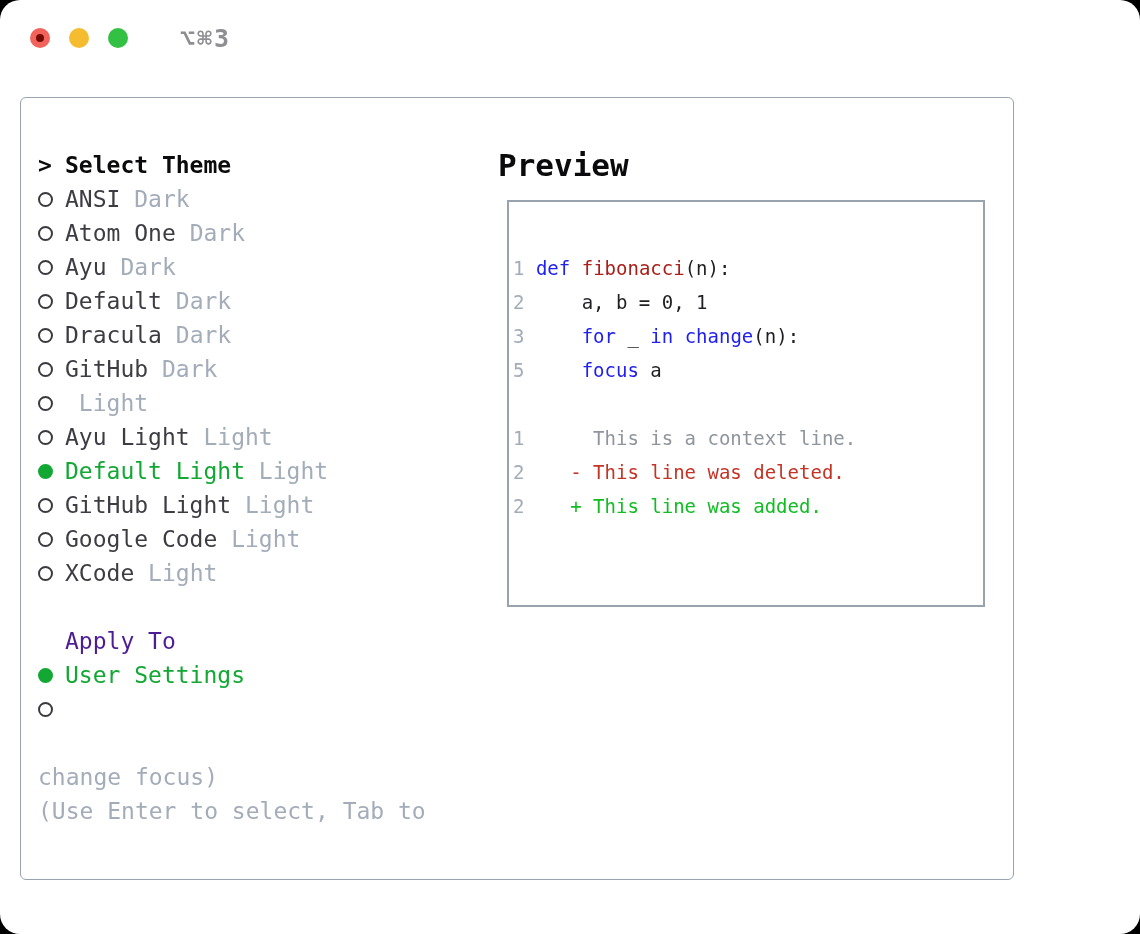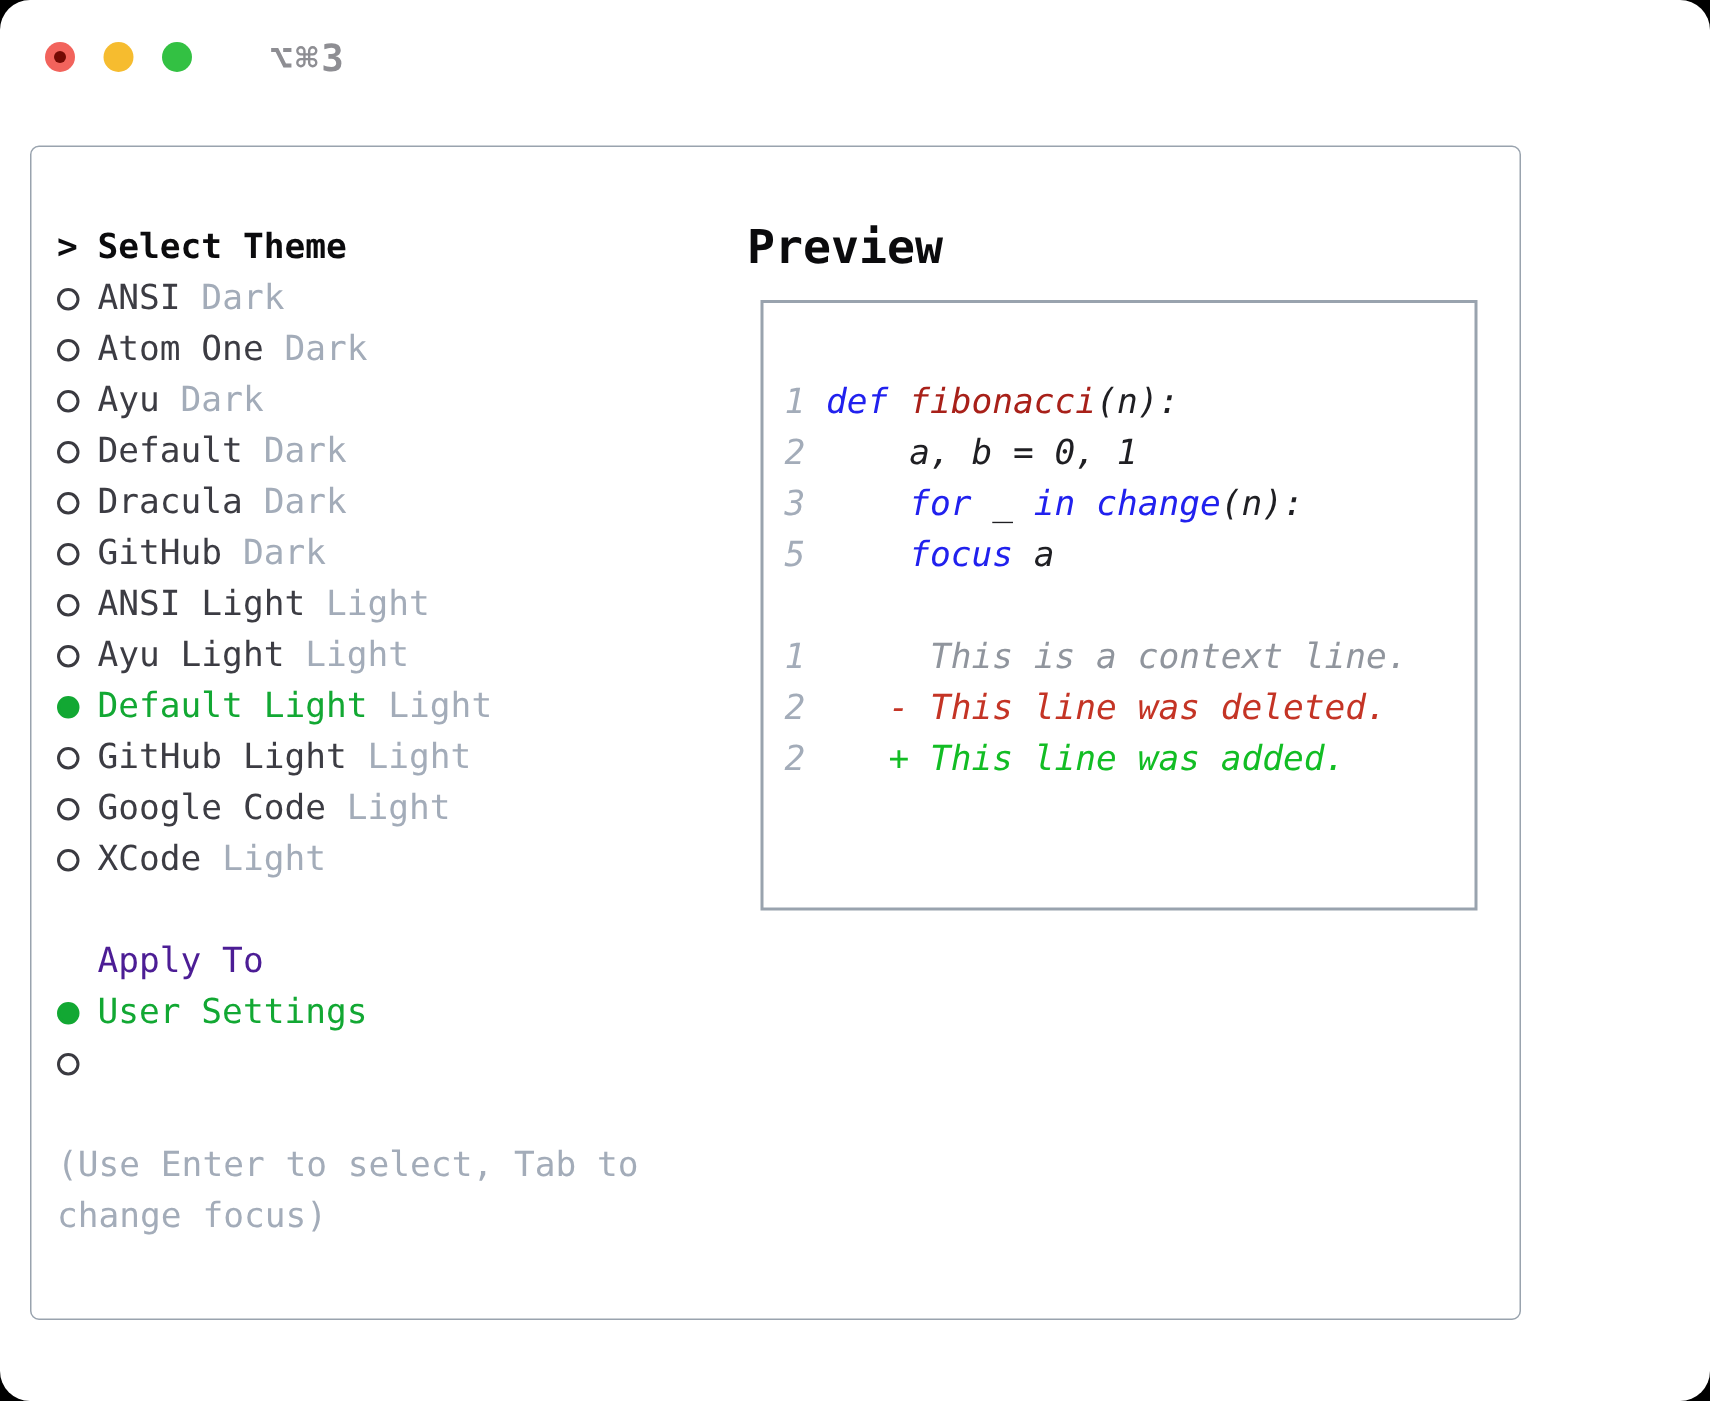--- a/index.html
+++ b/index.html
@@ -35,21 +35,21 @@
   .name.sel{color:var(--accent-green);}
   .variant{color:var(--muted);}
   .gap{height:34px;}
   .hint{color:var(--muted);white-space:pre;}
 
   
   .preview-head{position:absolute;left:498px;top:148px;height:34px;line-height:34px;
        font-size:31px;font-weight:bold;color:#0b0b0d;}
   .preview-box{position:absolute;left:507px;top:200px;width:478px;height:407px;box-sizing:border-box;
        border:2px solid var(--border-gray);background:#fff;}
-  .code{padding:49px 0 0 14px;font-size:23px;line-height:34px;font-style:italic;}
+  .code{padding:49px 0 0 4px;font-size:19px;line-height:34px;}
   .pl{height:34px;white-space:pre;}
   .ln{color:var(--muted);}
   .tok.kw{color:var(--kw-blue);}
   .tok.fn{color:var(--fn-red);}
   .tok.plain{color:#1f1f23;}
   .tok.ctx{color:var(--ctx-gray);}
   .tok.del{color:var(--deleted-red);}
   .tok.add{color:var(--added-green);}
 </style>
 </head>
@@ -71,42 +71,42 @@
       <span class="marker"><span class="chev">&gt;</span></span>
       <span class="heading">Select Theme</span>
     </div>
     <div id="theme-list">
         <div class="row"><span class="marker"><span class="circle"></span></span><span class="name">ANSI</span><span class="variant"> Dark</span></div>
         <div class="row"><span class="marker"><span class="circle"></span></span><span class="name">Atom One</span><span class="variant"> Dark</span></div>
         <div class="row"><span class="marker"><span class="circle"></span></span><span class="name">Ayu</span><span class="variant"> Dark</span></div>
         <div class="row"><span class="marker"><span class="circle"></span></span><span class="name">Default</span><span class="variant"> Dark</span></div>
         <div class="row"><span class="marker"><span class="circle"></span></span><span class="name">Dracula</span><span class="variant"> Dark</span></div>
         <div class="row"><span class="marker"><span class="circle"></span></span><span class="name">GitHub</span><span class="variant"> Dark</span></div>
-        <div class="row"><span class="marker"><span class="circle"></span></span><span class="name">ANSI Light</span><span class="variant"> Light</span></div>
+        <div class="row"><span class="marker"><span class="circle"></span></span><span class="variant"> Light</span></div>
         <div class="row"><span class="marker"><span class="circle"></span></span><span class="name">Ayu Light</span><span class="variant"> Light</span></div>
         <div class="row"><span class="marker"><span class="circle sel"></span></span><span class="name sel">Default Light</span><span class="variant"> Light</span></div>
         <div class="row"><span class="marker"><span class="circle"></span></span><span class="name">GitHub Light</span><span class="variant"> Light</span></div>
         <div class="row"><span class="marker"><span class="circle"></span></span><span class="name">Google Code</span><span class="variant"> Light</span></div>
         <div class="row"><span class="marker"><span class="circle"></span></span><span class="name">XCode</span><span class="variant"> Light</span></div>
       </div>
 
     <div class="gap"></div>
     <div class="row">
       <span class="marker"></span>
       <span class="plainhead">Apply To</span>
     </div>
     <div id="apply-list">
         <div class="row"><span class="marker"><span class="circle sel"></span></span><span class="name sel">User Settings</span></div>
         <div class="row"><span class="marker"><span class="circle"></span></span></div>
       </div>
 
     <div class="gap"></div>
     <div id="hint">
+        <div class="row hint">change focus)</div>
         <div class="row hint">(Use Enter to select, Tab to</div>
-        <div class="row hint">change focus)</div>
       </div>
   </div>
 
   <div class="preview-head">Preview</div>
   <div class="preview-box">
     <div class="code" id="code">
         <div class="pl"><span class="ln">1</span> <span class="tok kw">def</span><span class="tok plain"> </span><span class="tok fn">fibonacci</span><span class="tok plain">(n):</span></div>
         <div class="pl"><span class="ln">2</span> <span class="tok plain">    a, b = 0, 1</span></div>
         <div class="pl"><span class="ln">3</span> <span class="tok plain">    </span><span class="tok kw">for</span><span class="tok plain"> _ </span><span class="tok kw">in</span><span class="tok plain"> </span><span class="tok kw">change</span><span class="tok plain">(n):</span></div>
         <div class="pl"><span class="ln">5</span> <span class="tok plain">    </span><span class="tok kw">focus</span><span class="tok plain"> a</span></div>

